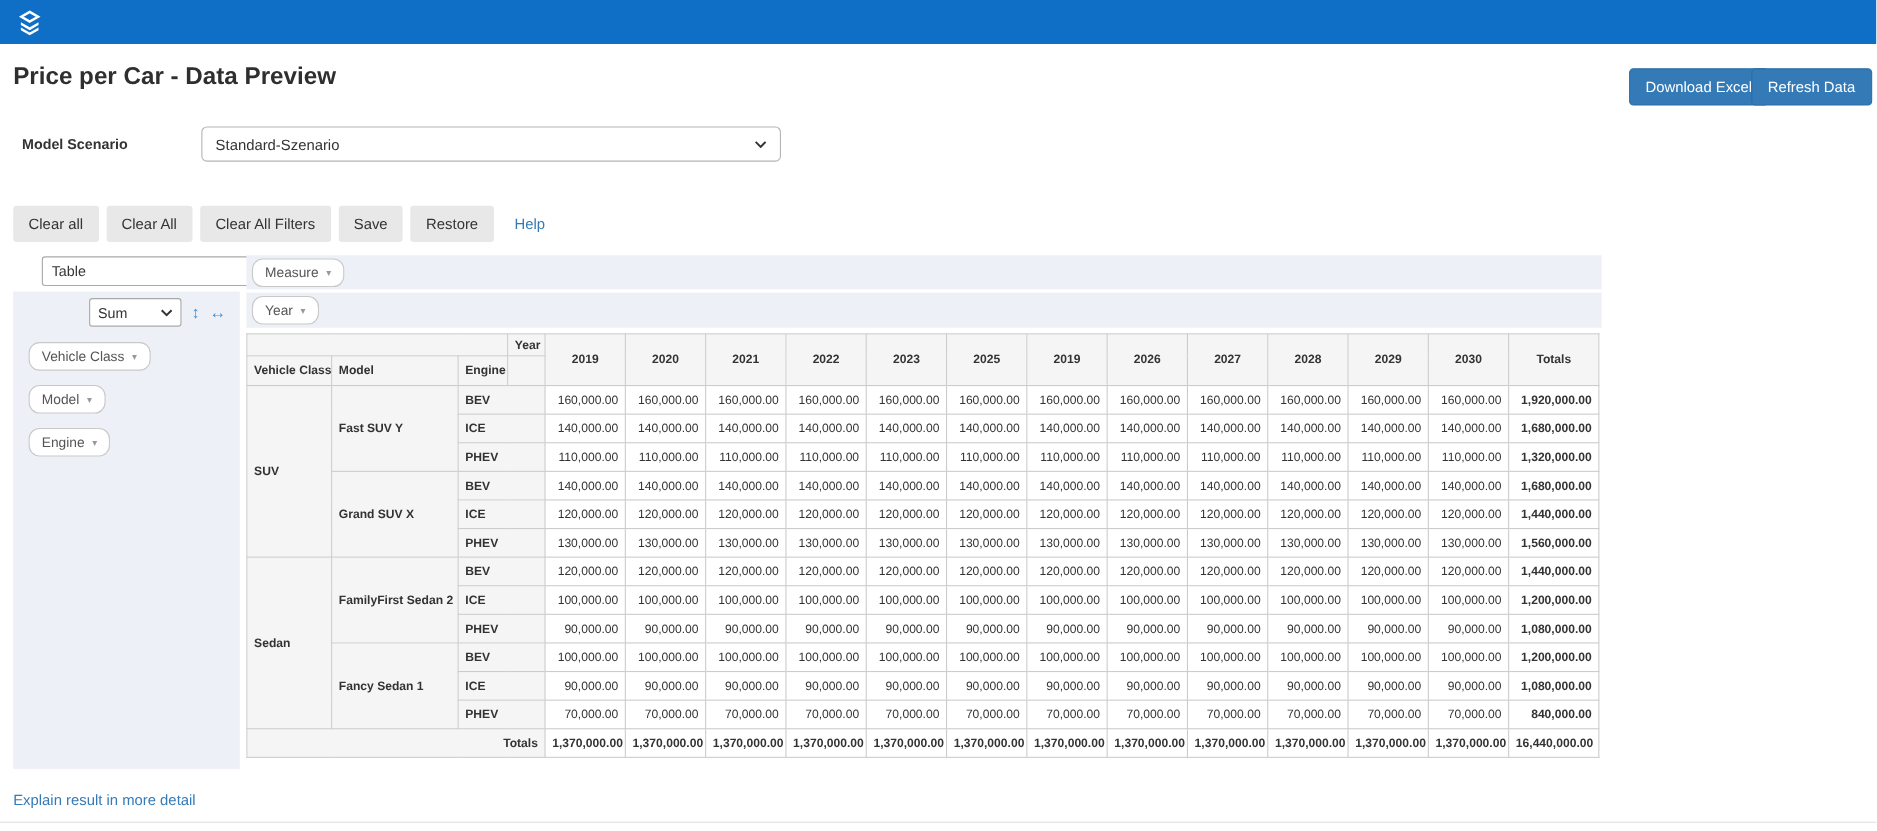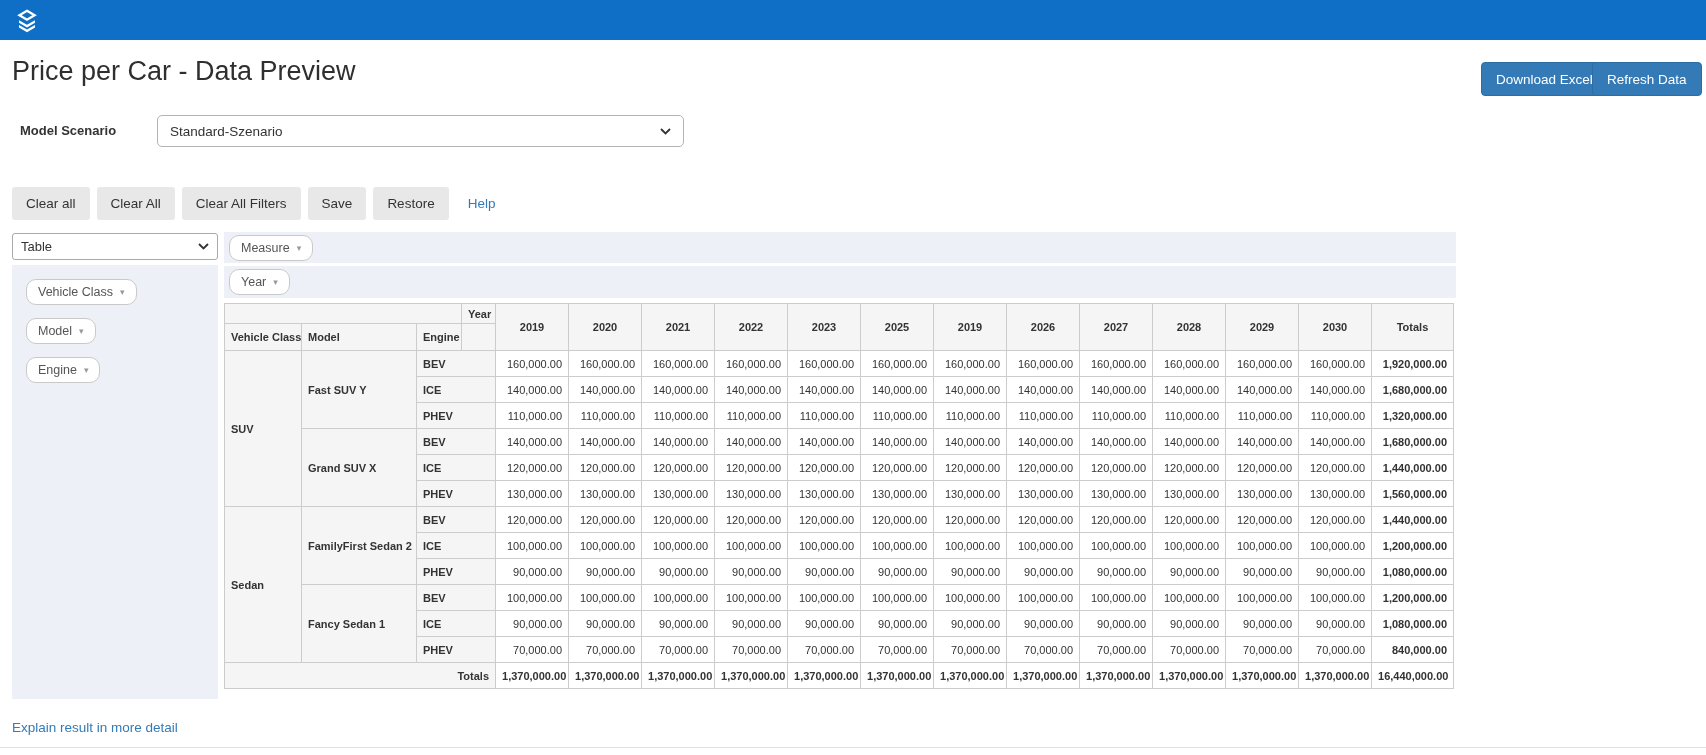--- a/index.html
+++ b/index.html
@@ -4,30 +4,30 @@
 <style>
   * { box-sizing: border-box; margin: 0; padding: 0; }
   html,body { width:1706px; height:755px; background:#fff; font-family:"Liberation Sans", sans-serif; color:#333; }
   .stage { position:relative; width:1706px; height:755px; overflow:hidden; background:#fff; }
 
   
   .topbar { position:absolute; left:0; top:0; width:1706px; height:40px; background:#0f6fc6; }
   .logo { position:absolute; left:14px; top:8px; width:26px; height:26px; }
 
   
-  .page-title { position:absolute; left:12px; top:56px; font-size:27px; font-weight:400; color:#2f2f2f; }
+  .page-title { position:absolute; left:12px; top:56px; font-size:22px; font-weight:700; color:#2f2f2f; }
   .btn-primary { position:absolute; top:62px; height:34px; background:#337ab7; border:1px solid #2e6da4; border-radius:4px;
                  color:#fff; font-size:13.5px; padding:0 14px; display:flex; align-items:center; cursor:pointer; }
   .btn-download { left:1453px;margin-left:28px; }
   .btn-refresh  { left:1592px; }
 
   
   .scenario-label { position:absolute; left:20px; top:116px; font-size:13px; font-weight:bold; line-height:30px; }
   .selectbox { background:#fff; border:1px solid #b4b4b4; border-radius:5px; display:flex; align-items:center;
-               justify-content:space-between; cursor:pointer; }
+               justify-content:space-between; cursor:pointer;margin-left:26px; }
   .scenario-select { position:absolute; left:157px; top:115px; width:527px; height:32px; padding:0 12px; font-size:13.5px; }
 
   
   .toolbar { position:absolute; left:12px; top:187px; height:33px; display:flex; align-items:center; }
   .tbtn { background:#e8e8e8; border:none; border-radius:3px; height:33px; padding:0 14px; font-size:13.5px; color:#333;
           margin-right:7px; display:flex; align-items:center; cursor:pointer; font-family:inherit; }
   .help-link { margin-left:12px; color:#337ab7; font-size:13.5px; text-decoration:none; cursor:pointer; }
 
   
   .renderer-select { position:absolute; left:12px; top:233px; width:206px; height:27px; padding:0 8px; font-size:13px; border-radius:3px; border-color:#a9a9a9; }
@@ -116,20 +116,30 @@
   </div>
 
   <div class="band band-year">
     <div class="pill">
       <span>Year</span>
       <span class="caret">▾</span>
     </div>
   </div>
 
   <div class="left-panel">
+    <div class="sum-row">
+      <div class="selectbox agg-select">
+        <span>Sum</span>
+        <svg class="chev" viewBox="0 0 11 7">
+            <path d="M1 1 L5.5 5.5 L10 1" fill="none" stroke="#333" stroke-width="1.8"></path>
+          </svg>
+      </div>
+      <span class="order-icon">↕</span>
+      <span class="order-icon">↔</span>
+    </div>
     <div class="pill-stack">
       <div class="pill">
         <span>Vehicle Class</span>
         <span class="caret">▾</span>
       </div><br>
       <div class="pill">
         <span>Model</span>
         <span class="caret">▾</span>
       </div><br>
       <div class="pill">

